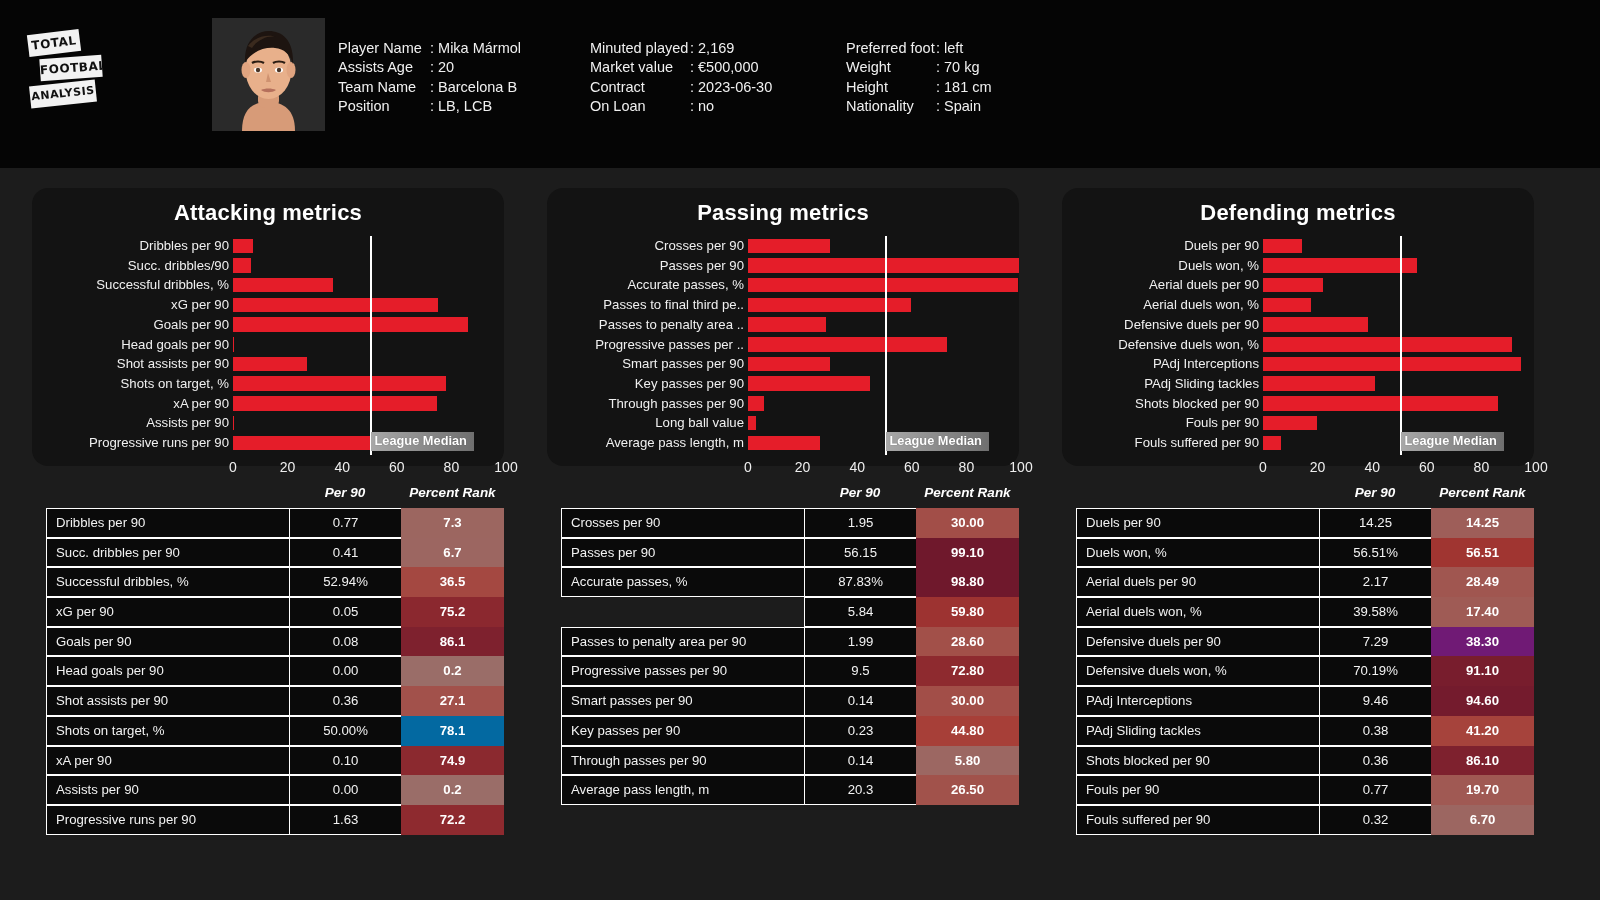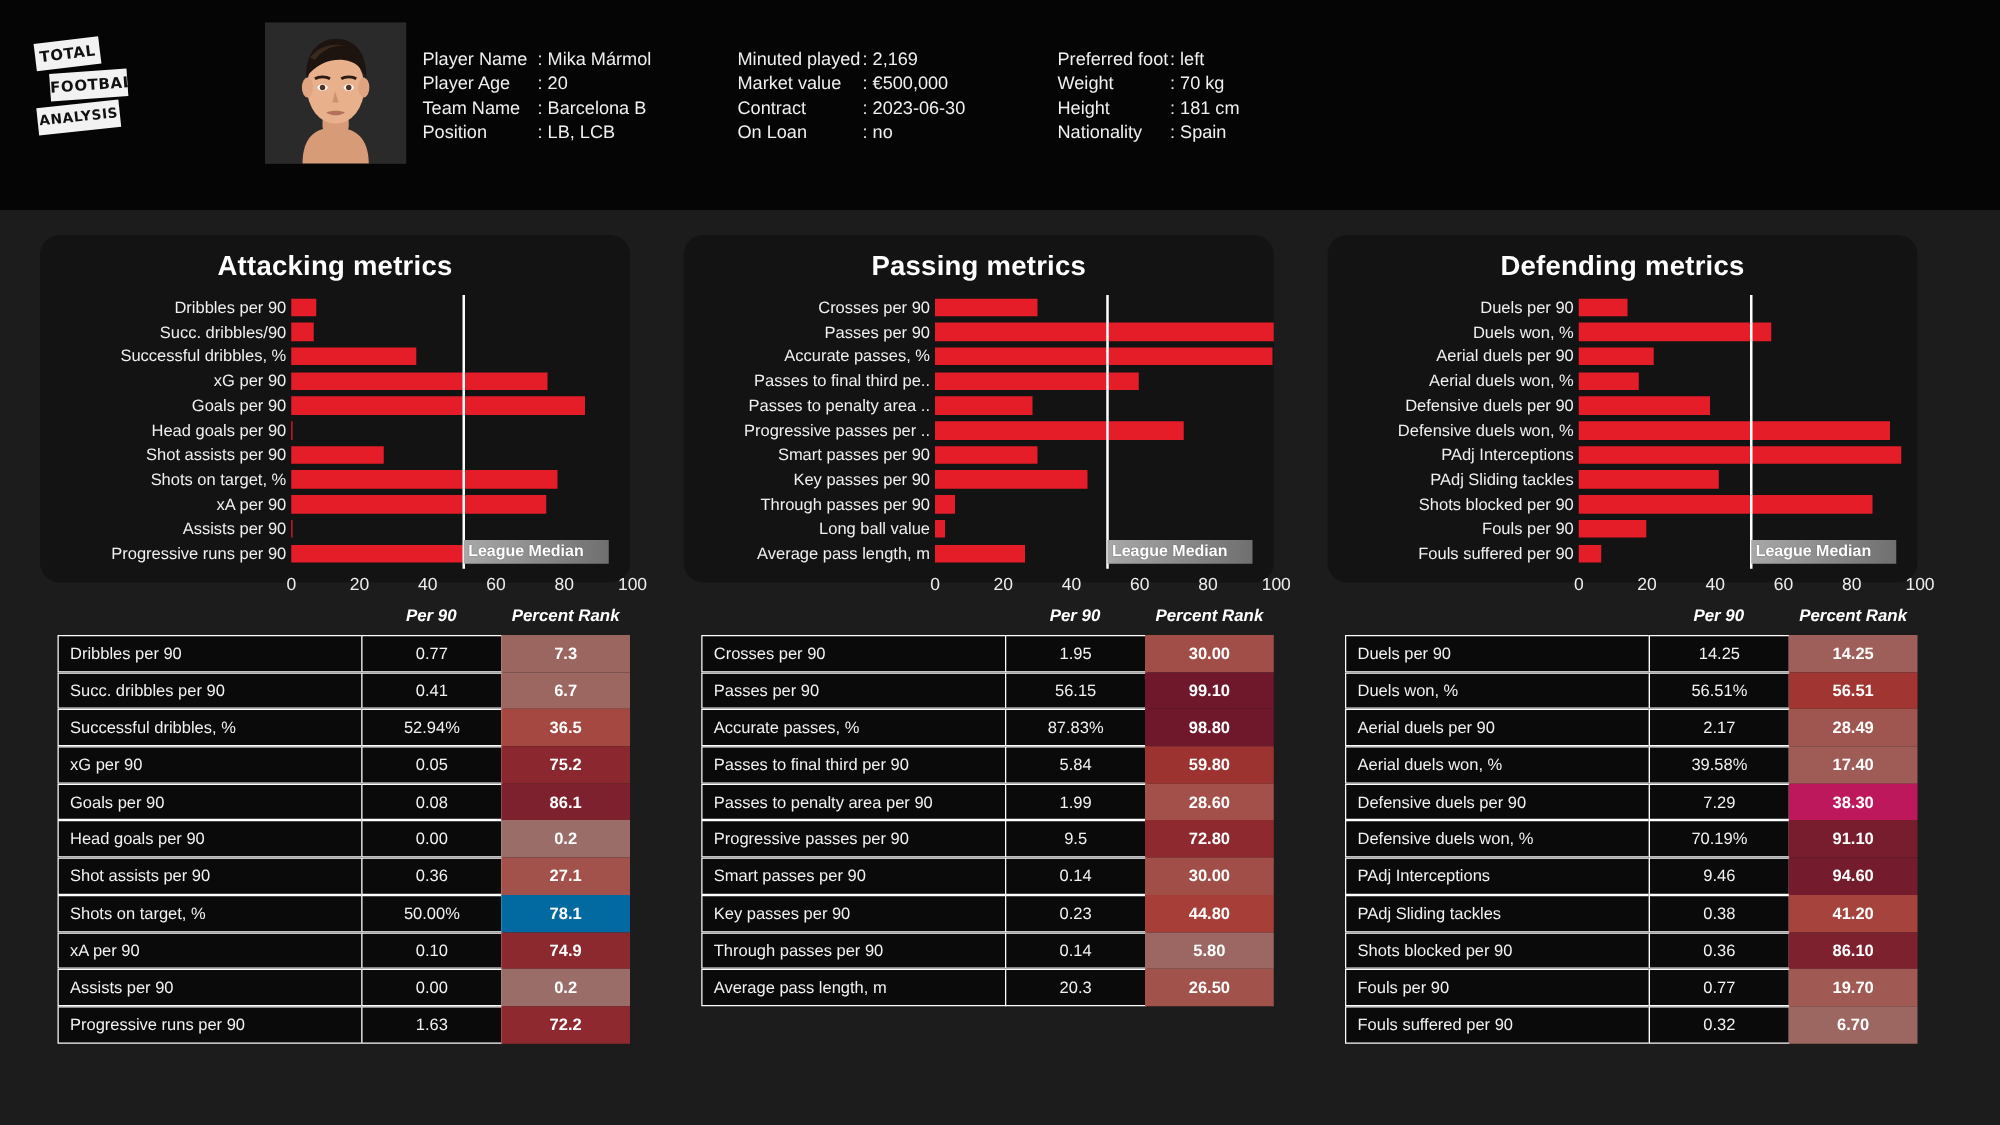--- a/index.html
+++ b/index.html
@@ -111,21 +111,21 @@
     position: absolute;
     width: 2.6px;
     background: #ffffff;
   }
   .median-label {
     position: absolute;
     font-size: 12.8px;
     font-weight: 700;
     color: #ffffff;
     background: linear-gradient(90deg, #a8a8a8, #6f6f6f);
-    padding: 1px 20px 2px 4px;
+    padding: 1px 7px 2px 4px;
     white-space: nowrap;
     line-height: 16px;
     text-shadow: 0 0 1px rgba(0,0,0,.4);
   }
   .axis {
     position: absolute;
     font-size: 14px;
     color: #eeeeee;
   }
   .axis-tick { position: absolute; transform: translateX(-50%); }
@@ -207,21 +207,21 @@
       <circle cx="67" cy="52" r="2.2" fill="#4a3526"></circle>
       <path d="M40 45 C43 43 49 43 52 45" stroke="#2b1c12" stroke-width="2.2" fill="none"></path>
       <path d="M61 45 C64 43 70 43 73 45" stroke="#2b1c12" stroke-width="2.2" fill="none"></path>
       <path d="M56 55 L54 64 L59 64 Z" fill="#cf9270"></path>
       <path d="M49 72 C53 70 60 70 64 72 C60 75 53 75 49 72 Z" fill="#b5705c"></path>
     </svg>
   </div>
 
   <div class="info-col c1">
     <span class="info-row"><span class="k">Player Name</span><span class="v">: Mika Mármol</span></span>
-    <span class="info-row"><span class="k">Player Age</span><span class="v">: 20</span></span>
+    <span class="info-row"><span class="k">Assists Age</span><span class="v">: 20</span></span>
     <span class="info-row"><span class="k">Team Name</span><span class="v">: Barcelona B</span></span>
     <span class="info-row"><span class="k">Position</span><span class="v">: LB, LCB</span></span>
   </div>
 
   <div class="info-col c2">
     <span class="info-row"><span class="k">Minuted played</span><span class="v">: 2,169</span></span>
     <span class="info-row"><span class="k">Market value</span><span class="v">: €500,000</span></span>
     <span class="info-row"><span class="k">Contract</span><span class="v">: 2023-06-30</span></span>
     <span class="info-row"><span class="k">On Loan</span><span class="v">: no</span></span>
   </div>
@@ -490,21 +490,20 @@
         <div class="cell-metric">Passes per 90</div>
         <div class="cell-val">56.15</div>
         <div class="cell-rank" style="background: rgb(111, 24, 44);">99.10</div>
       </div>
       <div class="row">
         <div class="cell-metric">Accurate passes, %</div>
         <div class="cell-val">87.83%</div>
         <div class="cell-rank" style="background: rgb(111, 24, 44);">98.80</div>
       </div>
       <div class="row">
-        <div class="cell-metric">Passes to final third per 90</div>
         <div class="cell-val">5.84</div>
         <div class="cell-rank" style="background: rgb(157, 51, 49);">59.80</div>
       </div>
       <div class="row">
         <div class="cell-metric">Passes to penalty area per 90</div>
         <div class="cell-val">1.99</div>
         <div class="cell-rank" style="background: rgb(162, 80, 73);">28.60</div>
       </div>
       <div class="row">
         <div class="cell-metric">Progressive passes per 90</div>
@@ -555,21 +554,21 @@
         <div class="cell-rank" style="background: rgb(160, 86, 80);">28.49</div>
       </div>
       <div class="row">
         <div class="cell-metric">Aerial duels won, %</div>
         <div class="cell-val">39.58%</div>
         <div class="cell-rank" style="background: rgb(159, 91, 85);">17.40</div>
       </div>
       <div class="row">
         <div class="cell-metric">Defensive duels per 90</div>
         <div class="cell-val">7.29</div>
-        <div class="cell-rank" style="background: #be185d;">38.30</div>
+        <div class="cell-rank" style="background: #701a75;">38.30</div>
       </div>
       <div class="row">
         <div class="cell-metric">Defensive duels won, %</div>
         <div class="cell-val">70.19%</div>
         <div class="cell-rank" style="background: rgb(120, 29, 45);">91.10</div>
       </div>
       <div class="row">
         <div class="cell-metric">PAdj Interceptions</div>
         <div class="cell-val">9.46</div>
         <div class="cell-rank" style="background: rgb(116, 27, 45);">94.60</div>

